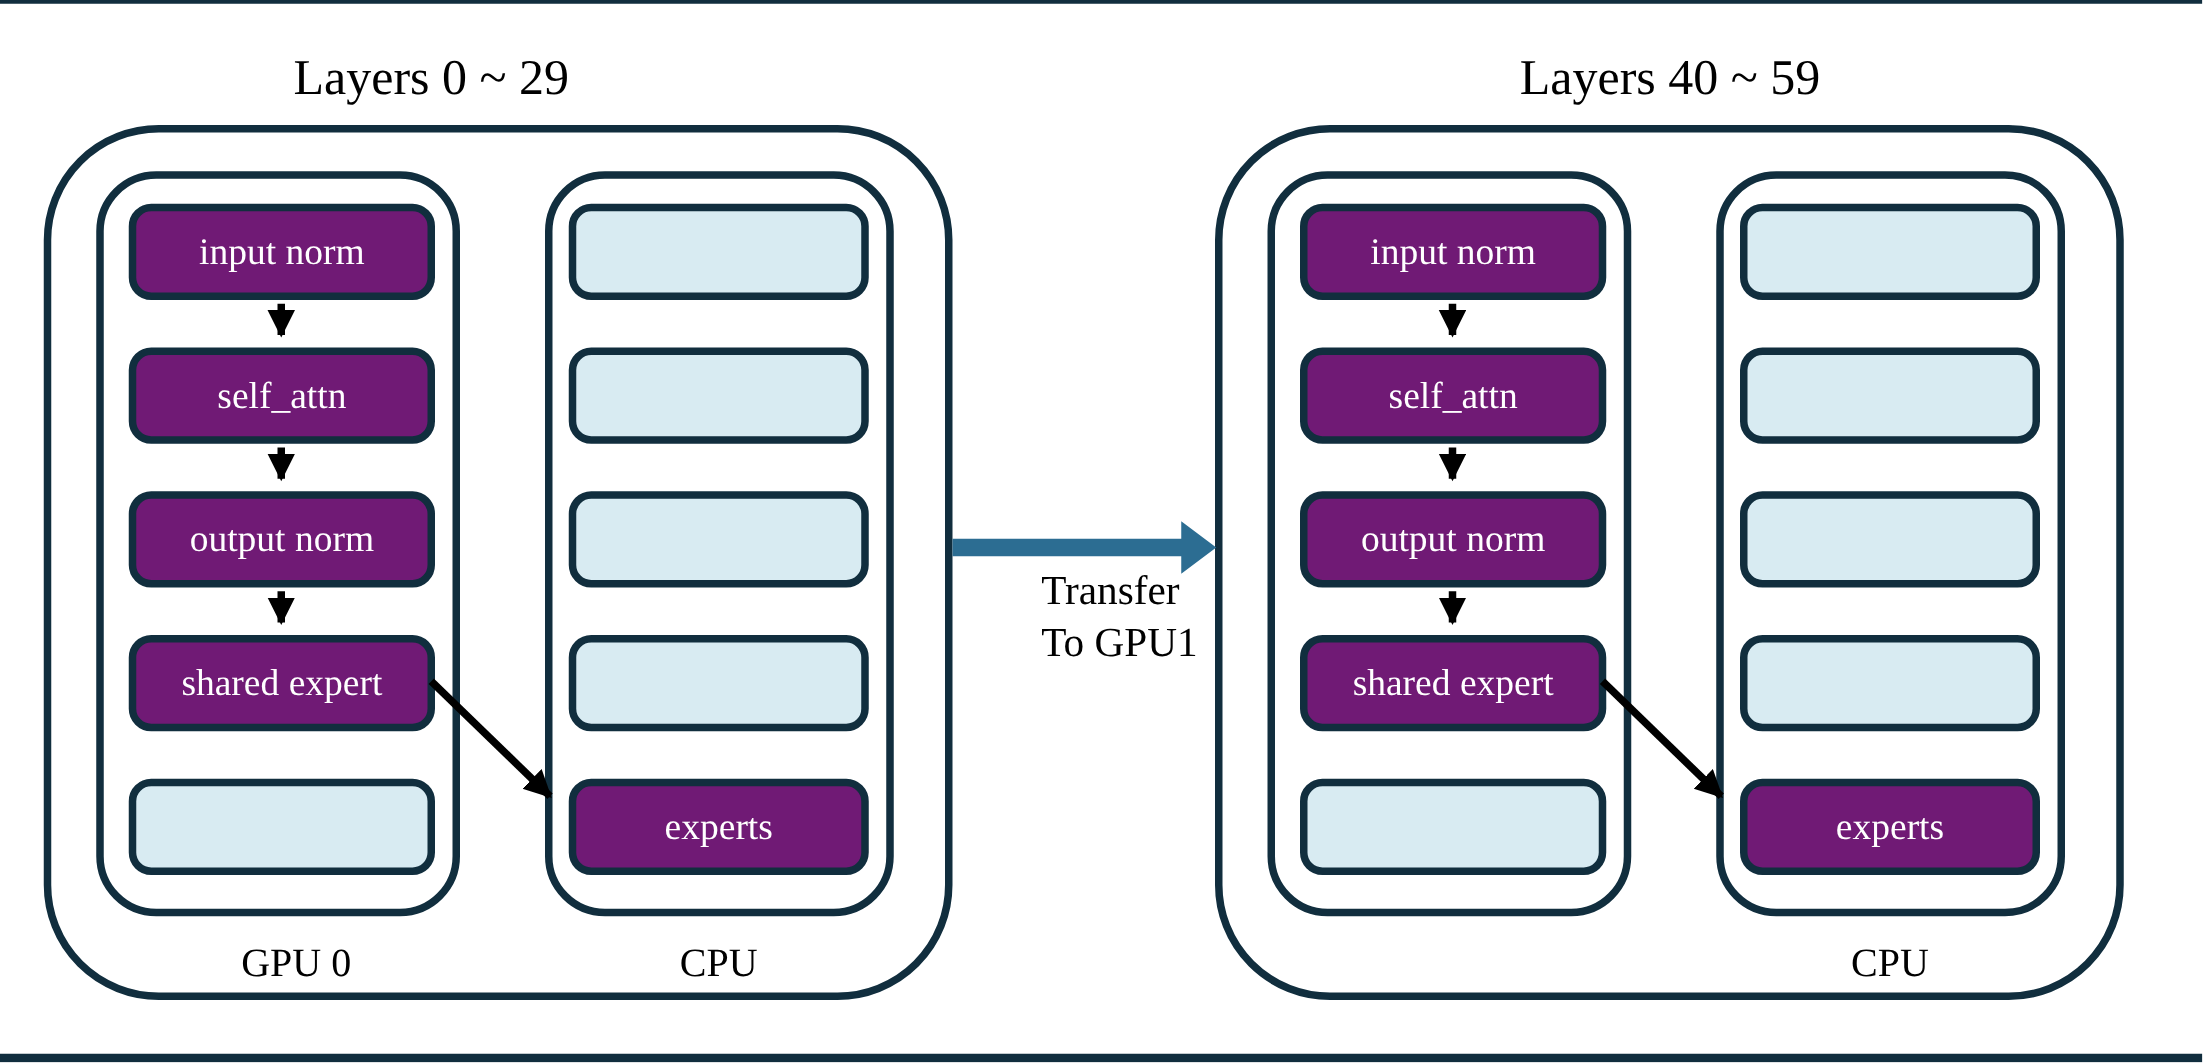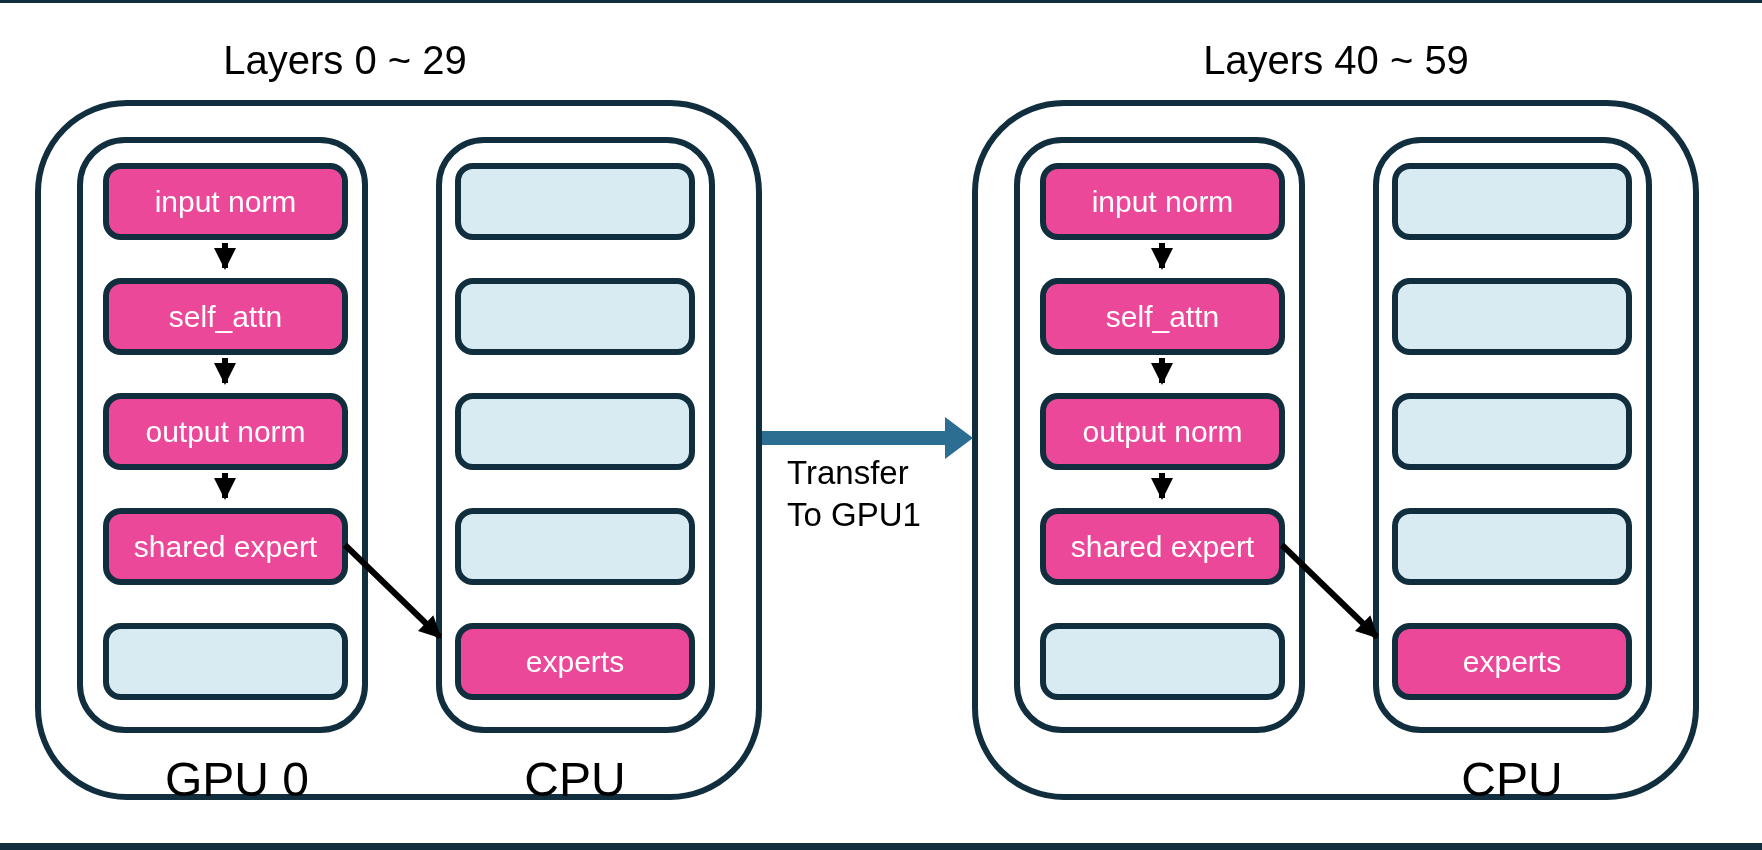--- a/index.html
+++ b/index.html
@@ -1,21 +1,21 @@
 <!DOCTYPE html>
 <html><head>
 <meta charset="utf-8">
 <style>
   html,body{margin:0;padding:0;background:#ffffff;}
   #stage{
     position:relative;
     width:1762px;height:850px;
     background:#ffffff;
     overflow:hidden;
-    font-family:Liberation Sans, sans-serif;
+    font-family:Liberation Serif, serif;
   }
   .edge-bar{position:absolute;left:0;width:1762px;background:#112e3e;}
   .group-title{
     position:absolute;width:500px;text-align:center;
     font-size:40px;color:#000000;letter-spacing:0px;
   }
   .outer-box{
     position:absolute;width:727px;height:700px;
     border:6px solid #112e3e;border-radius:92px;
     box-sizing:border-box;background:#ffffff;
@@ -25,28 +25,28 @@
     border:6px solid #112e3e;border-radius:48px;
     box-sizing:border-box;background:#ffffff;
   }
   .node{
     position:absolute;height:77px;
     border:6px solid #112e3e;border-radius:18px;
     box-sizing:border-box;
     display:flex;align-items:center;justify-content:center;
     font-size:30px;color:#ffffff;white-space:nowrap;
   }
-  .node.salmon{background:#ec4899;}
+  .node.salmon{background:#701a75;}
   .node.blue{background:#d8ebf2;}
   .device-label{
     position:absolute;width:300px;text-align:center;
-    font-size:48px;color:#000000;
+    font-size:32px;color:#000000;
   }
   .transfer-text{
-    position:absolute;left:787px;top:452px;
+    position:absolute;left:833px;top:452px;
     font-size:33px;line-height:42px;color:#000000;white-space:nowrap;
   }
   #arrow-layer{position:absolute;left:0;top:0;}
 </style>
 </head>
 <body>
 
 <div id="stage">
 
   <div class="edge-bar" style="top:0;height:3px;"></div>

